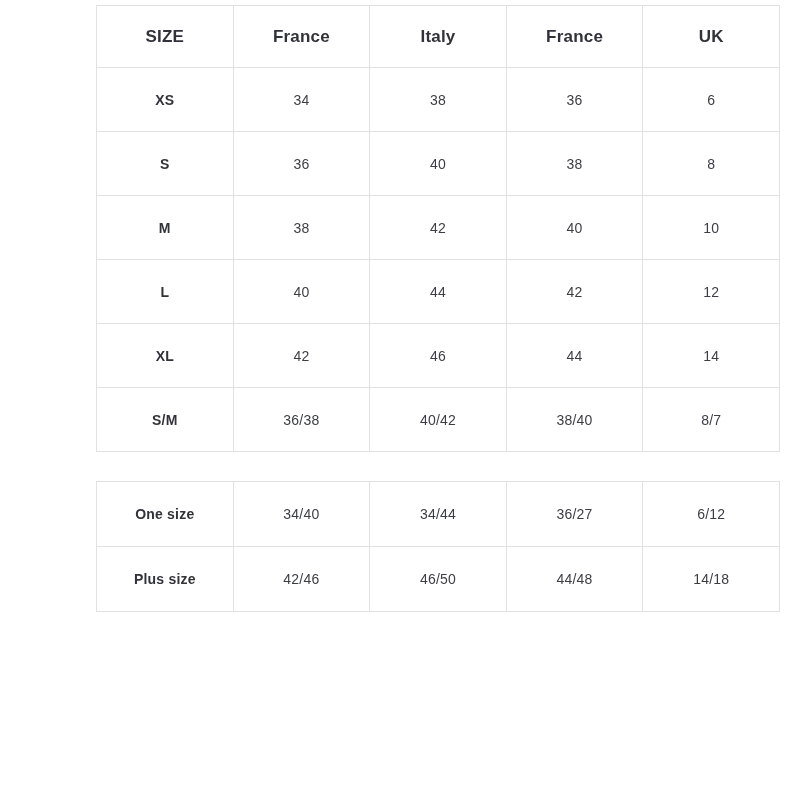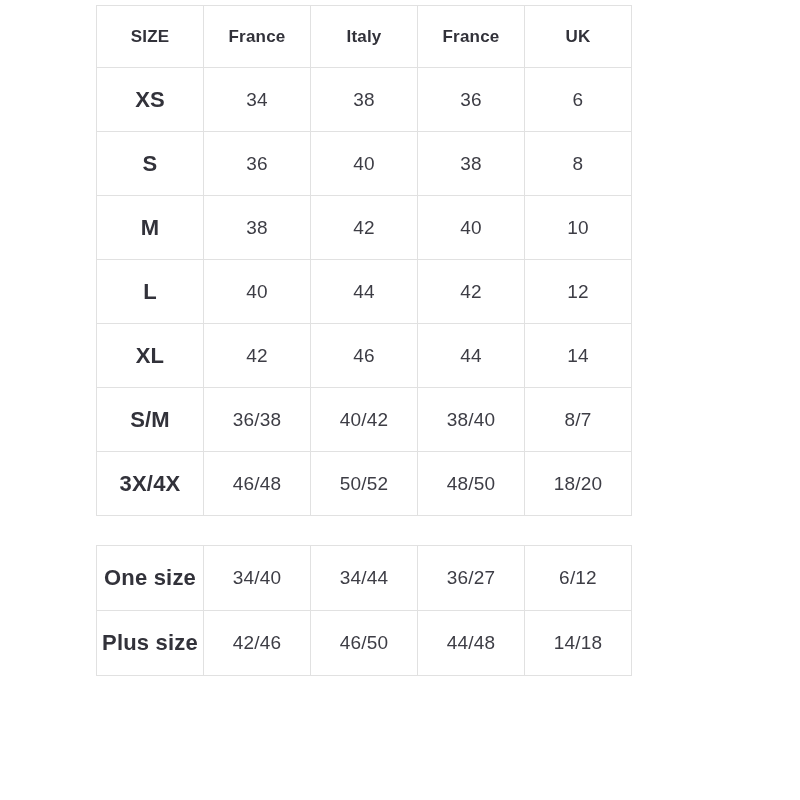--- a/index.html
+++ b/index.html
@@ -14,49 +14,49 @@
     background: #ffffff;
     box-sizing: border-box;
     overflow: hidden;
   }
   .tables-wrap {
     width: 584px;
     margin: 5px 0 0 96px;
   }
   table.size-table {
     border-collapse: collapse;
-    width: 536px;
+    width: 684px;
     table-layout: fixed;
     background: #ffffff;
   }
   table.size-table th,
   table.size-table td {
     border: 1px solid #e1e1e1;
     text-align: center;
     vertical-align: middle;
     padding: 0;
     background: #ffffff;
   }
   table.size-table thead th {
     height: 61px;
     font-size: 17px;
     font-weight: 700;
     color: #32323a;
     letter-spacing: 0.2px;
   }
   table.size-table tbody th.row-label {
     height: 63px;
-    font-size: 22px;
+    font-size: 14px;
     font-weight: 700;
     color: #32323a;
     letter-spacing: 0.2px;
   }
   table.size-table tbody td {
     height: 63px;
-    font-size: 19px;
+    font-size: 14px;
     font-weight: 400;
     color: #3d3d45;
     letter-spacing: 0.2px;
   }
   table.size-table.special {
     margin-top: 29px;
   }
   table.size-table.special tbody th.row-label,
   table.size-table.special tbody td {
     height: 64px;
@@ -114,27 +114,20 @@
             <td>44</td>
             <td>14</td>
           </tr>
           <tr>
             <th class="row-label">S/M</th>
             <td>36/38</td>
             <td>40/42</td>
             <td>38/40</td>
             <td>8/7</td>
           </tr>
-          <tr>
-            <th class="row-label">3X/4X</th>
-            <td>46/48</td>
-            <td>50/52</td>
-            <td>48/50</td>
-            <td>18/20</td>
-          </tr>
         </tbody>
     </table>
 
     <table class="size-table special">
       <tbody id="t2-body">
           <tr>
             <th class="row-label">One size</th>
             <td>34/40</td>
             <td>34/44</td>
             <td>36/27</td>

